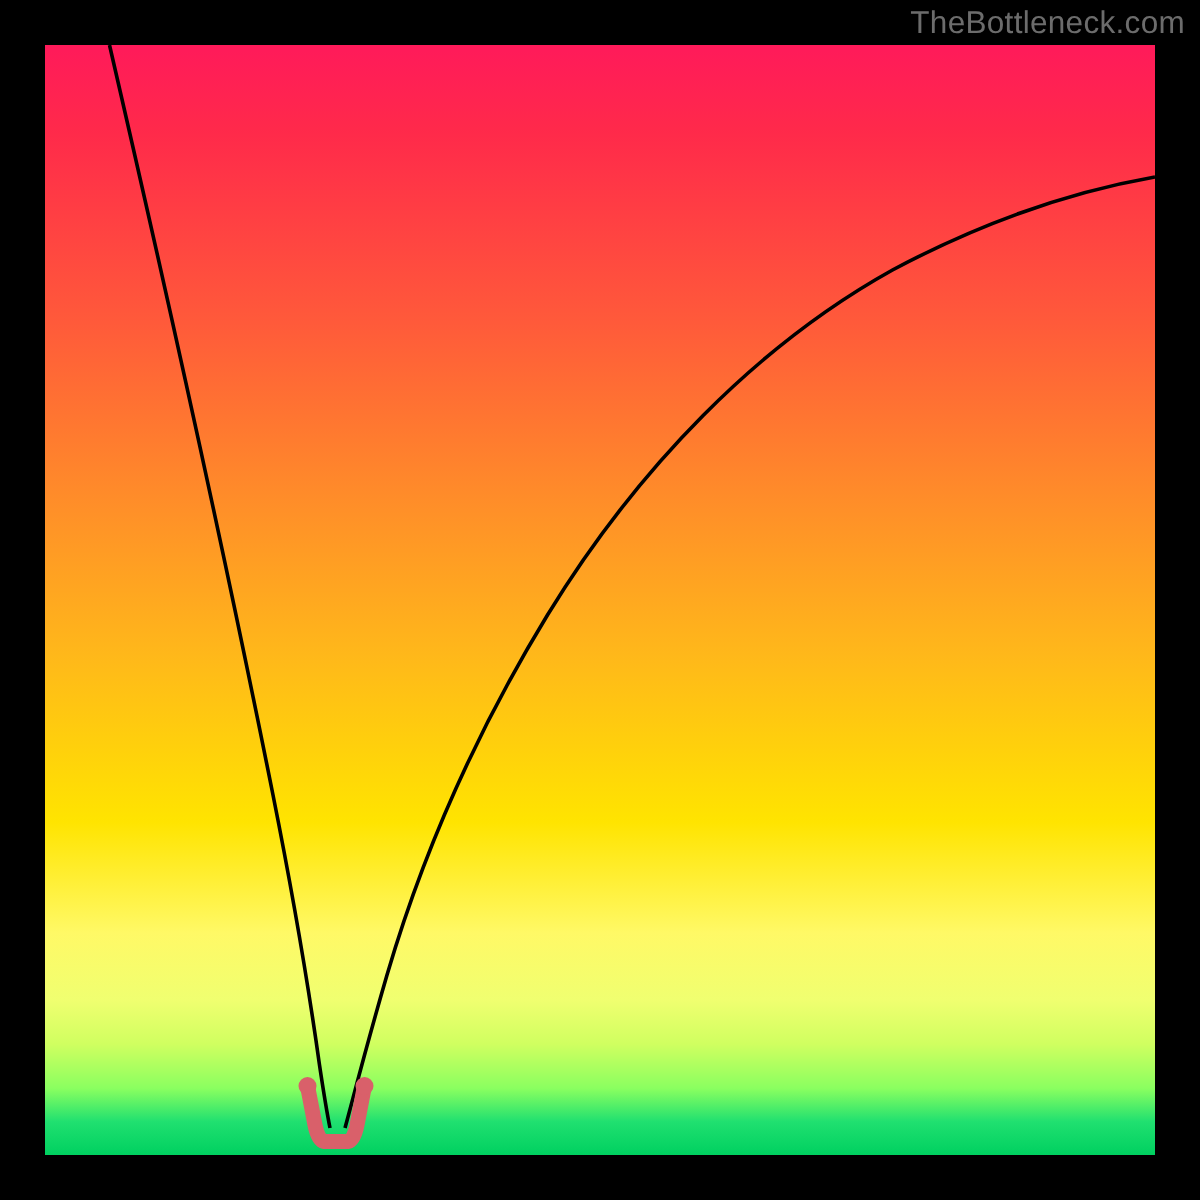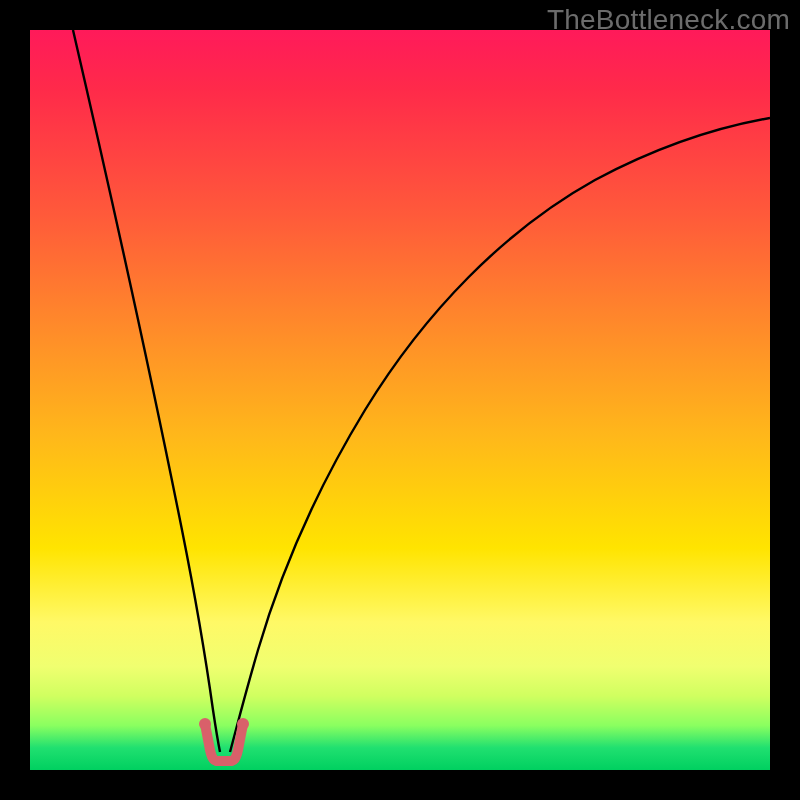--- a/index.html
+++ b/index.html
@@ -40,21 +40,21 @@
       #8aff60 94%,
       #20e070 97%,
       #00d060 100%
     );
   }
   .watermark {
     position: absolute;
     top: 4px;
     right: 10px;
     color: #6c6c6c;
-    font-size: 28px;
+    font-size: 21px;
     font-weight: 500;
     letter-spacing: 0.2px;
     user-select: none;
   }
   svg.curves {
     position: absolute;
     left: 0;
     top: 0;
     width: 740px;
     height: 740px;

